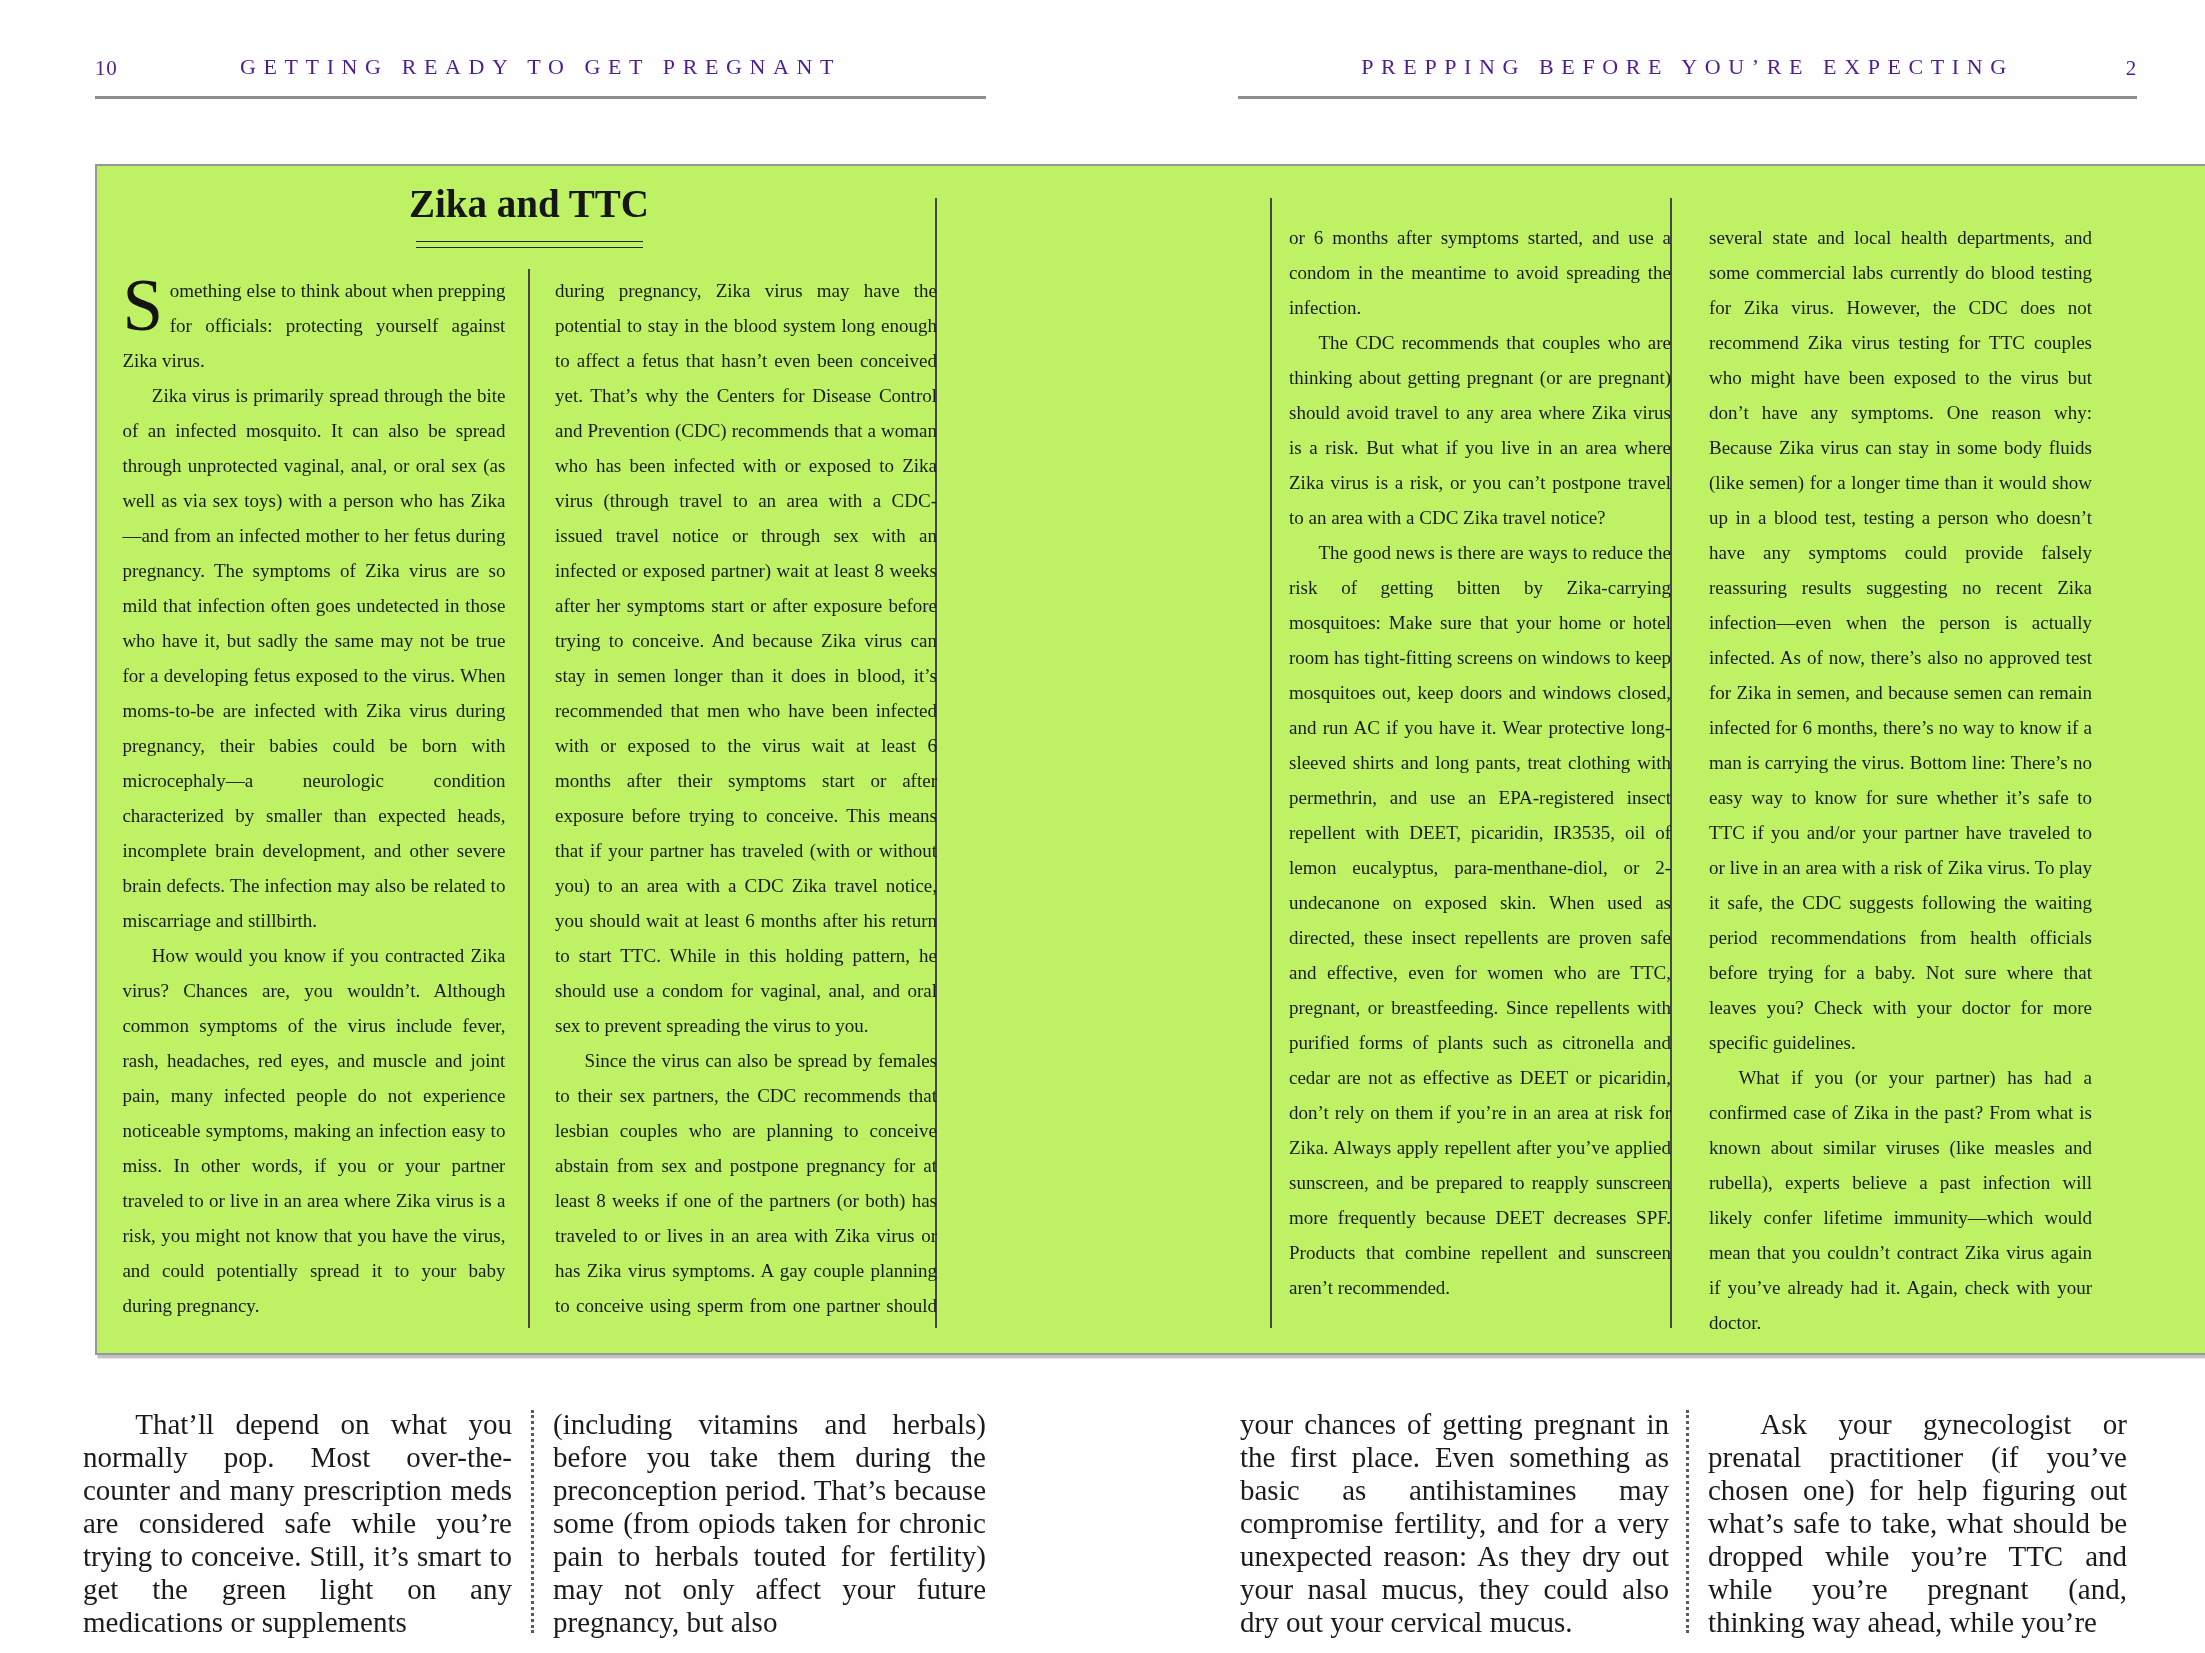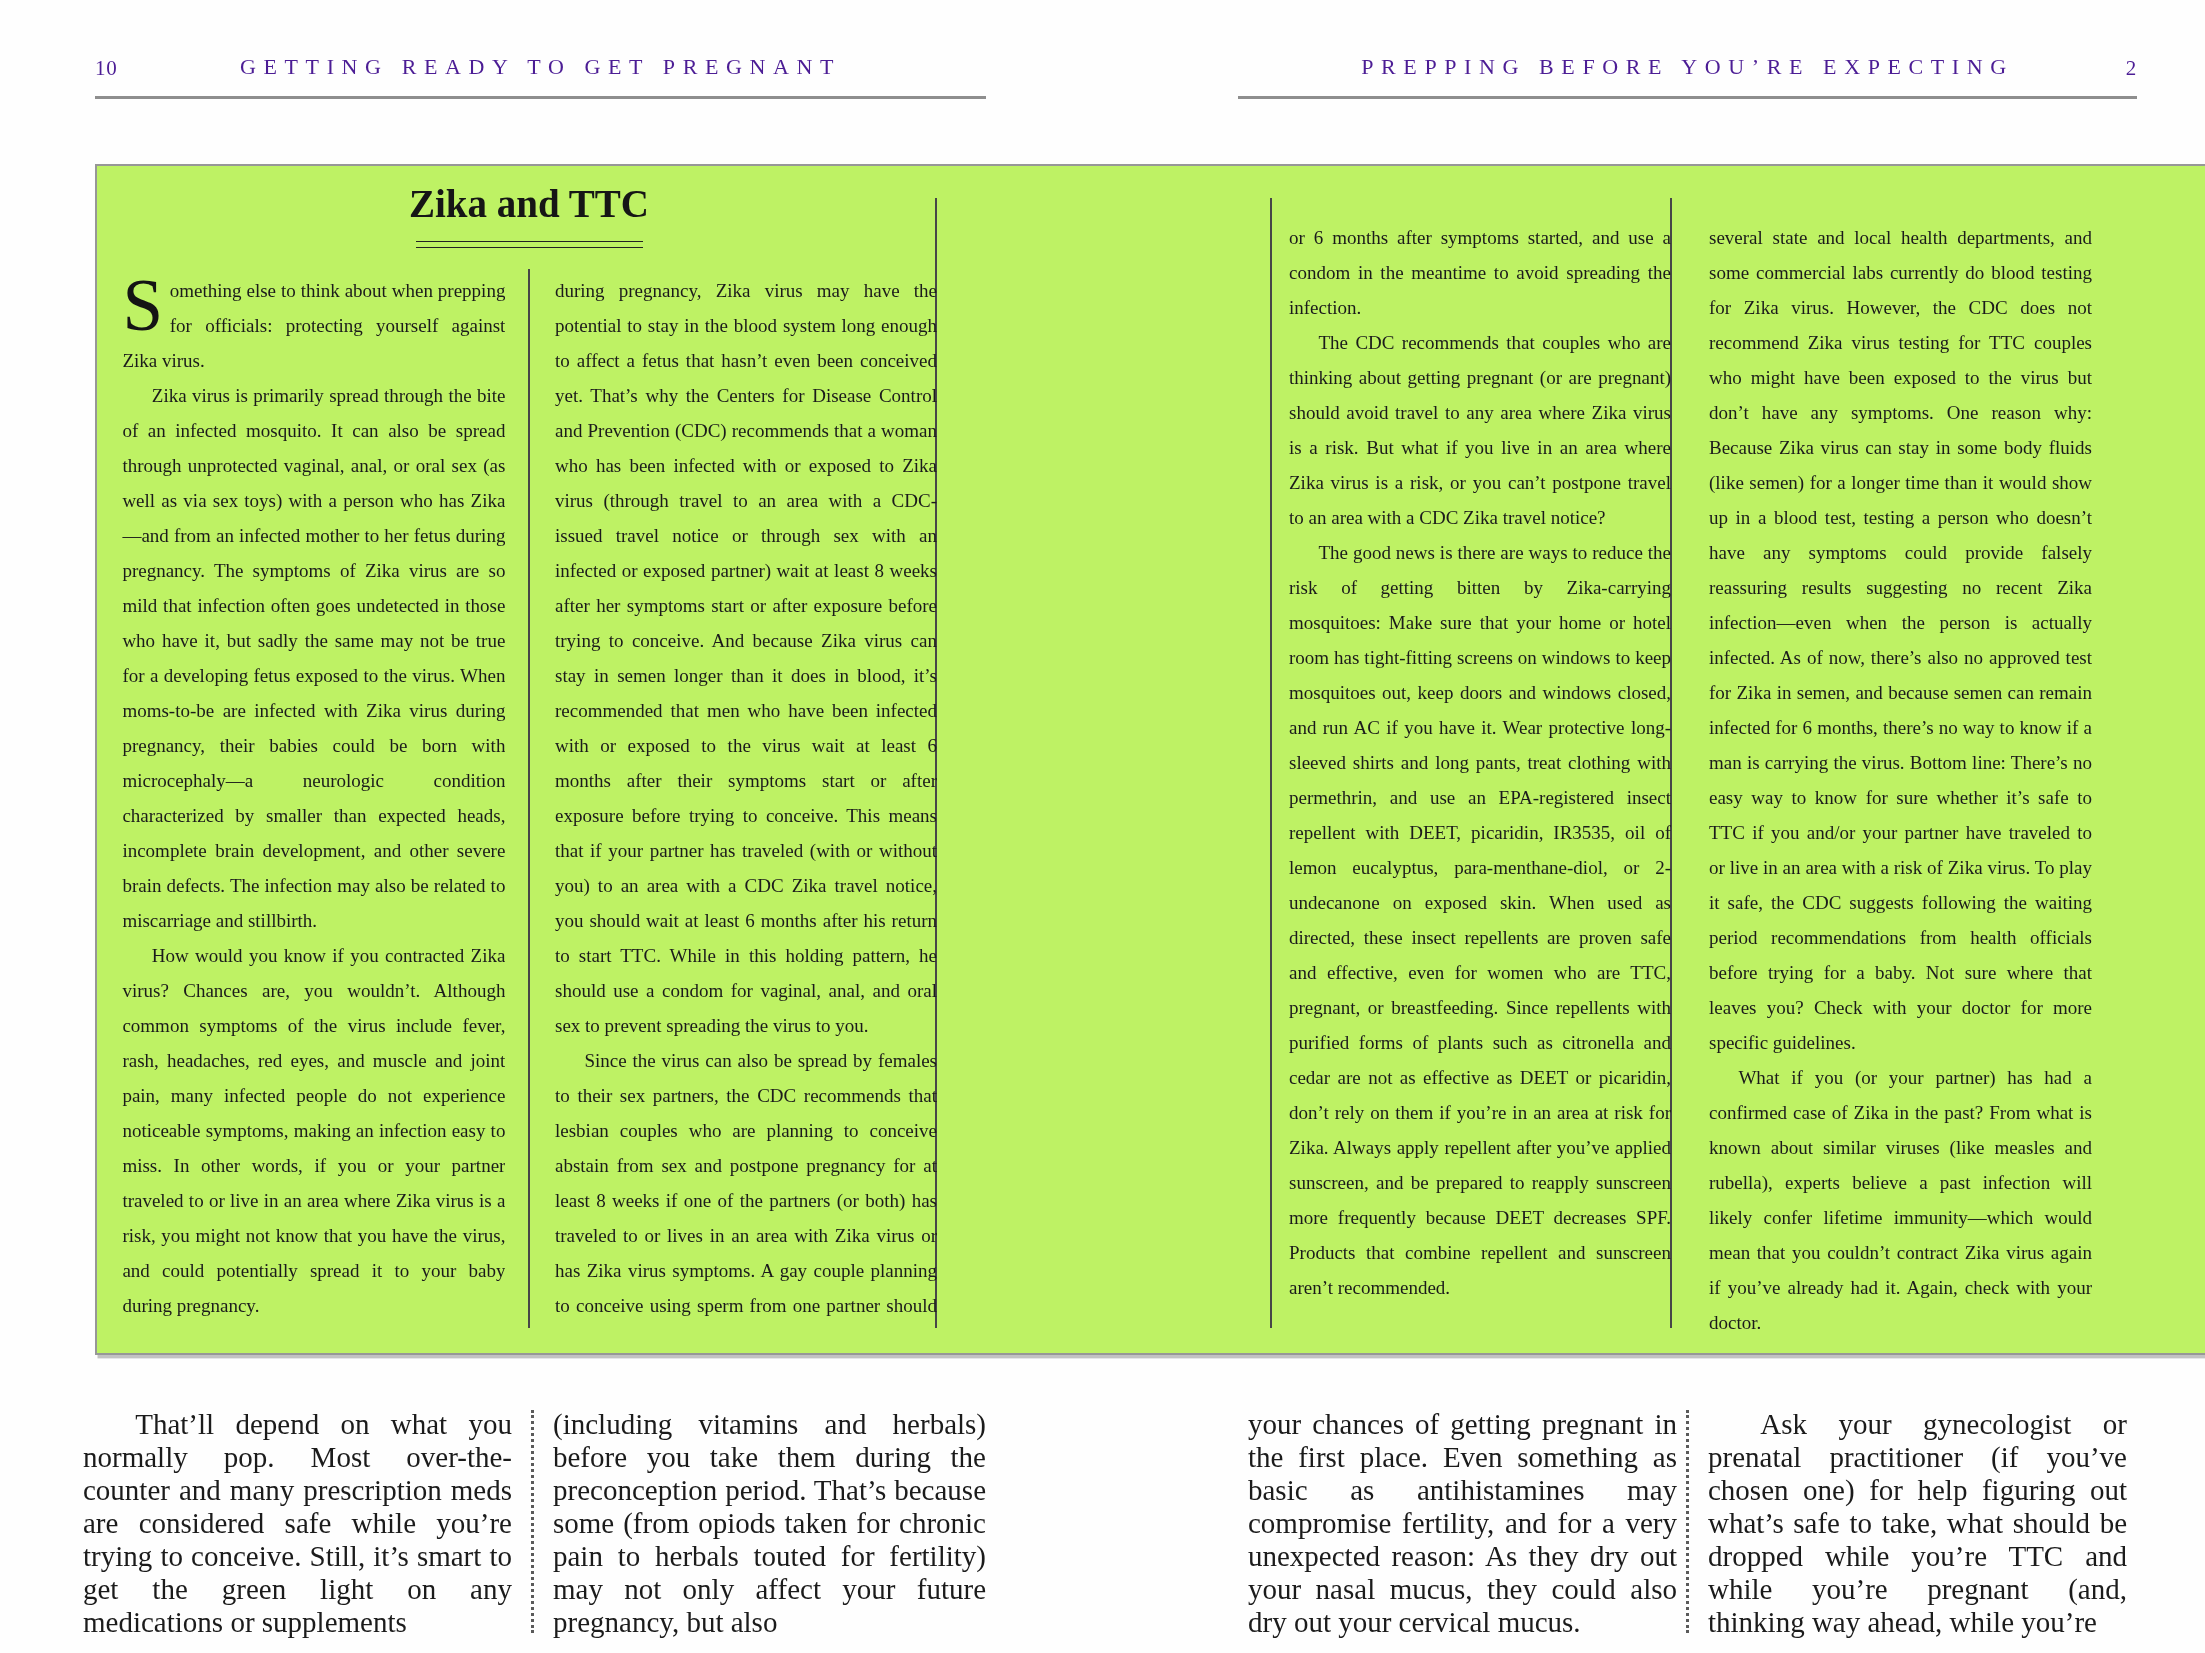--- a/index.html
+++ b/index.html
@@ -161,21 +161,21 @@
   </div>
 
   <div class="body-col" style="left:83px; width:429px;">
     <p class="indent">That’ll depend on what you normally pop. Most over-the-counter and many prescription meds are considered safe while you’re trying to conceive. Still, it’s smart to get the green light on any medications or supplements</p>
   </div>
   <div class="dotted-sep" style="left:531px;"></div>
   <div class="body-col" style="left:553px; width:433px;">
     <p>(including vitamins and herbals) before you take them during the preconception period. That’s because some (from opiods taken for chronic pain to herbals touted for fertility) may not only affect your future pregnancy, but also</p>
   </div>
 
-  <div class="body-col" style="left:1240px; width:429px;margin-left:8px;">
+  <div class="body-col" style="left:1240px; width:429px;">
     <p>your chances of getting pregnant in the first place. Even something as basic as antihistamines may compromise fertility, and for a very unexpected reason: As they dry out your nasal mucus, they could also dry out your cervical mucus.</p>
   </div>
   <div class="dotted-sep" style="left:1686px;"></div>
   <div class="body-col" style="left:1708px; width:419px;">
     <p class="indent">Ask your gynecologist or prenatal practitioner (if you’ve chosen one) for help figuring out what’s safe to take, what should be dropped while you’re TTC and while you’re pregnant (and, thinking way ahead, while you’re</p>
   </div>
 
 </div>
 
 

